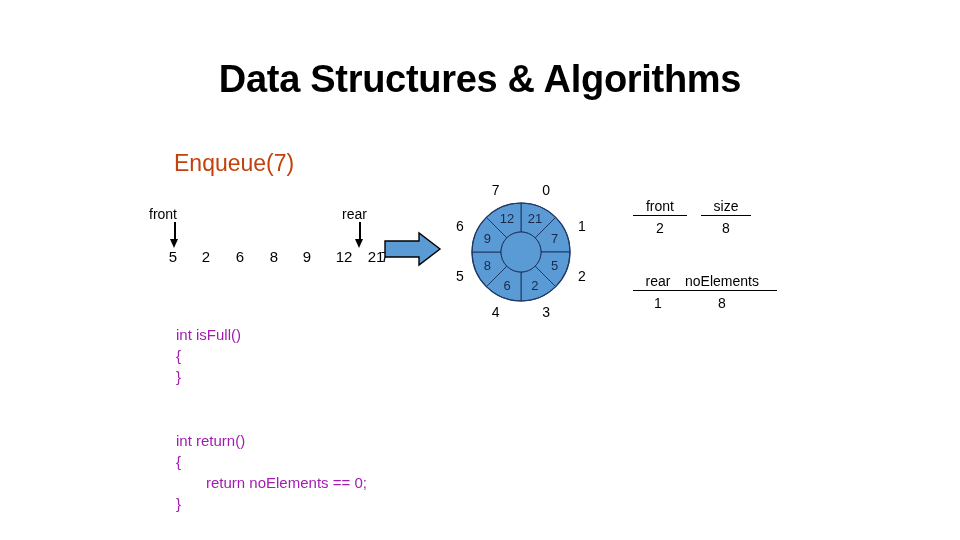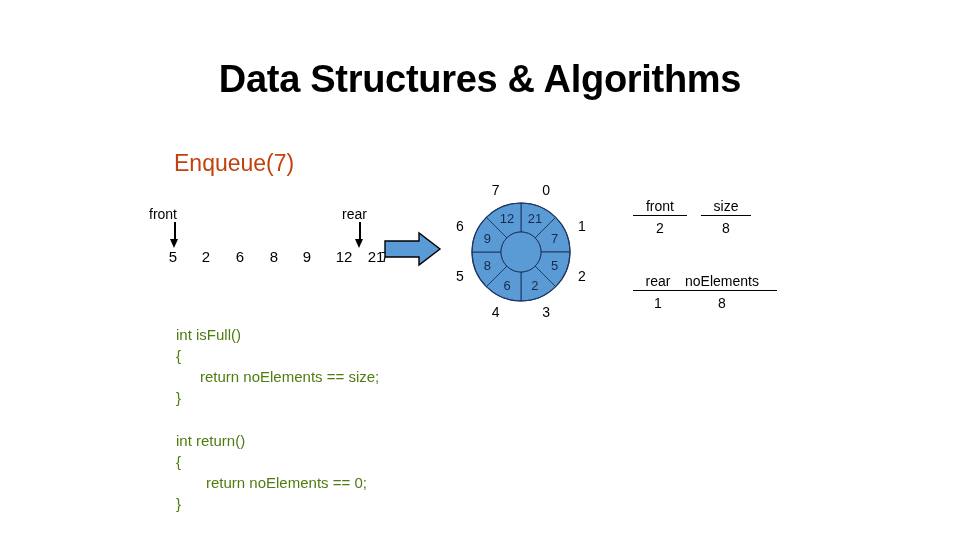--- a/index.html
+++ b/index.html
@@ -151,21 +151,21 @@
   .var-value {
     font-size: 14px;
     color: #000;
     margin-top: 4px;
   }
 
   
   .code-block {
     position: absolute;
     font-size: 15px;
-    color: #4d7c0f;
+    color: #a21caf;
     line-height: 21px;
     white-space: nowrap;
   }
   .code-line { display: block; }
   .code-line.indent1 { padding-left: 24px; }
   .code-line.indent2 { padding-left: 30px; text-align: center; }
   #code-isfull  { left: 176px; top: 324px; }
   #code-isempty { left: 176px; top: 430px; }
 </style>
 </head>
@@ -252,21 +252,20 @@
       </div>
       <div class="var-cell" style="left: 666px; top: 272px; width: 112px;">
         <div><span class="var-name" style="min-width: 106px;">noElements</span></div>
         <div class="var-value">8</div>
       </div>
     </div>
 
   <div class="code-block" id="code-isfull">
     <span class="code-line">int isFull()</span>
     <span class="code-line">{</span>
-    <span class="code-line indent1">return noElements == size;</span>
     <span class="code-line">}</span>
   </div>
 
   <div class="code-block" id="code-isempty">
     <span class="code-line">int return()</span>
     <span class="code-line">{</span>
     <span class="code-line indent2">return noElements == 0;</span>
     <span class="code-line">}</span>
   </div>
 

